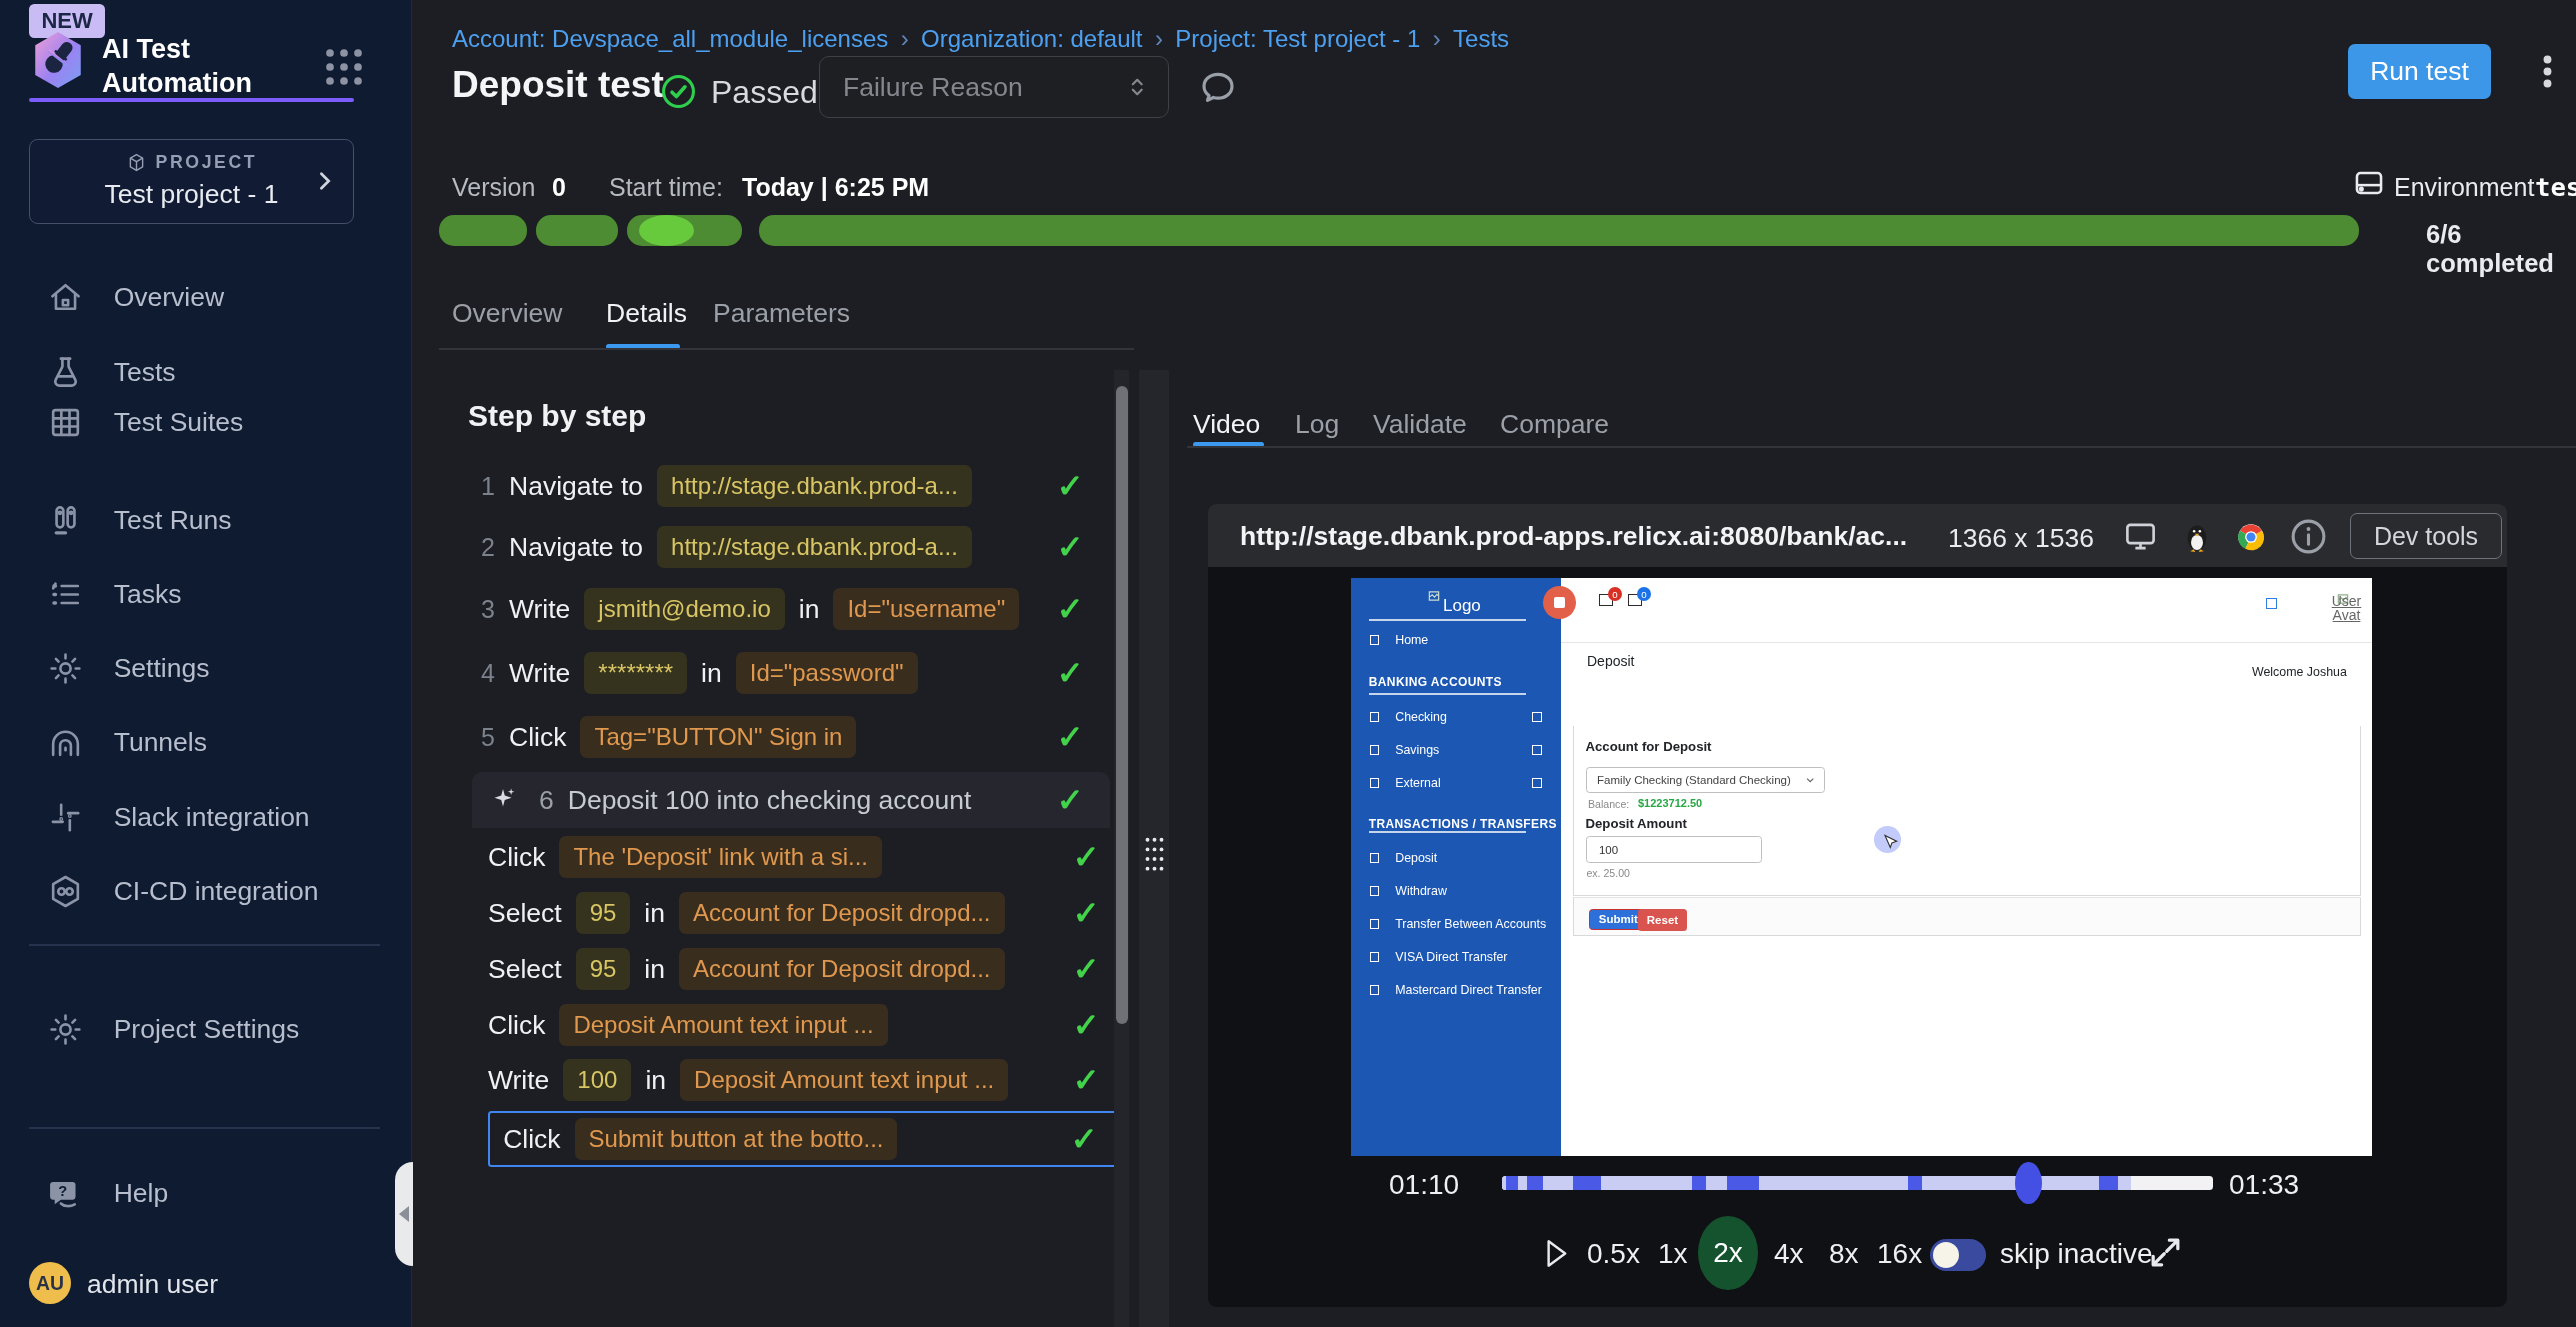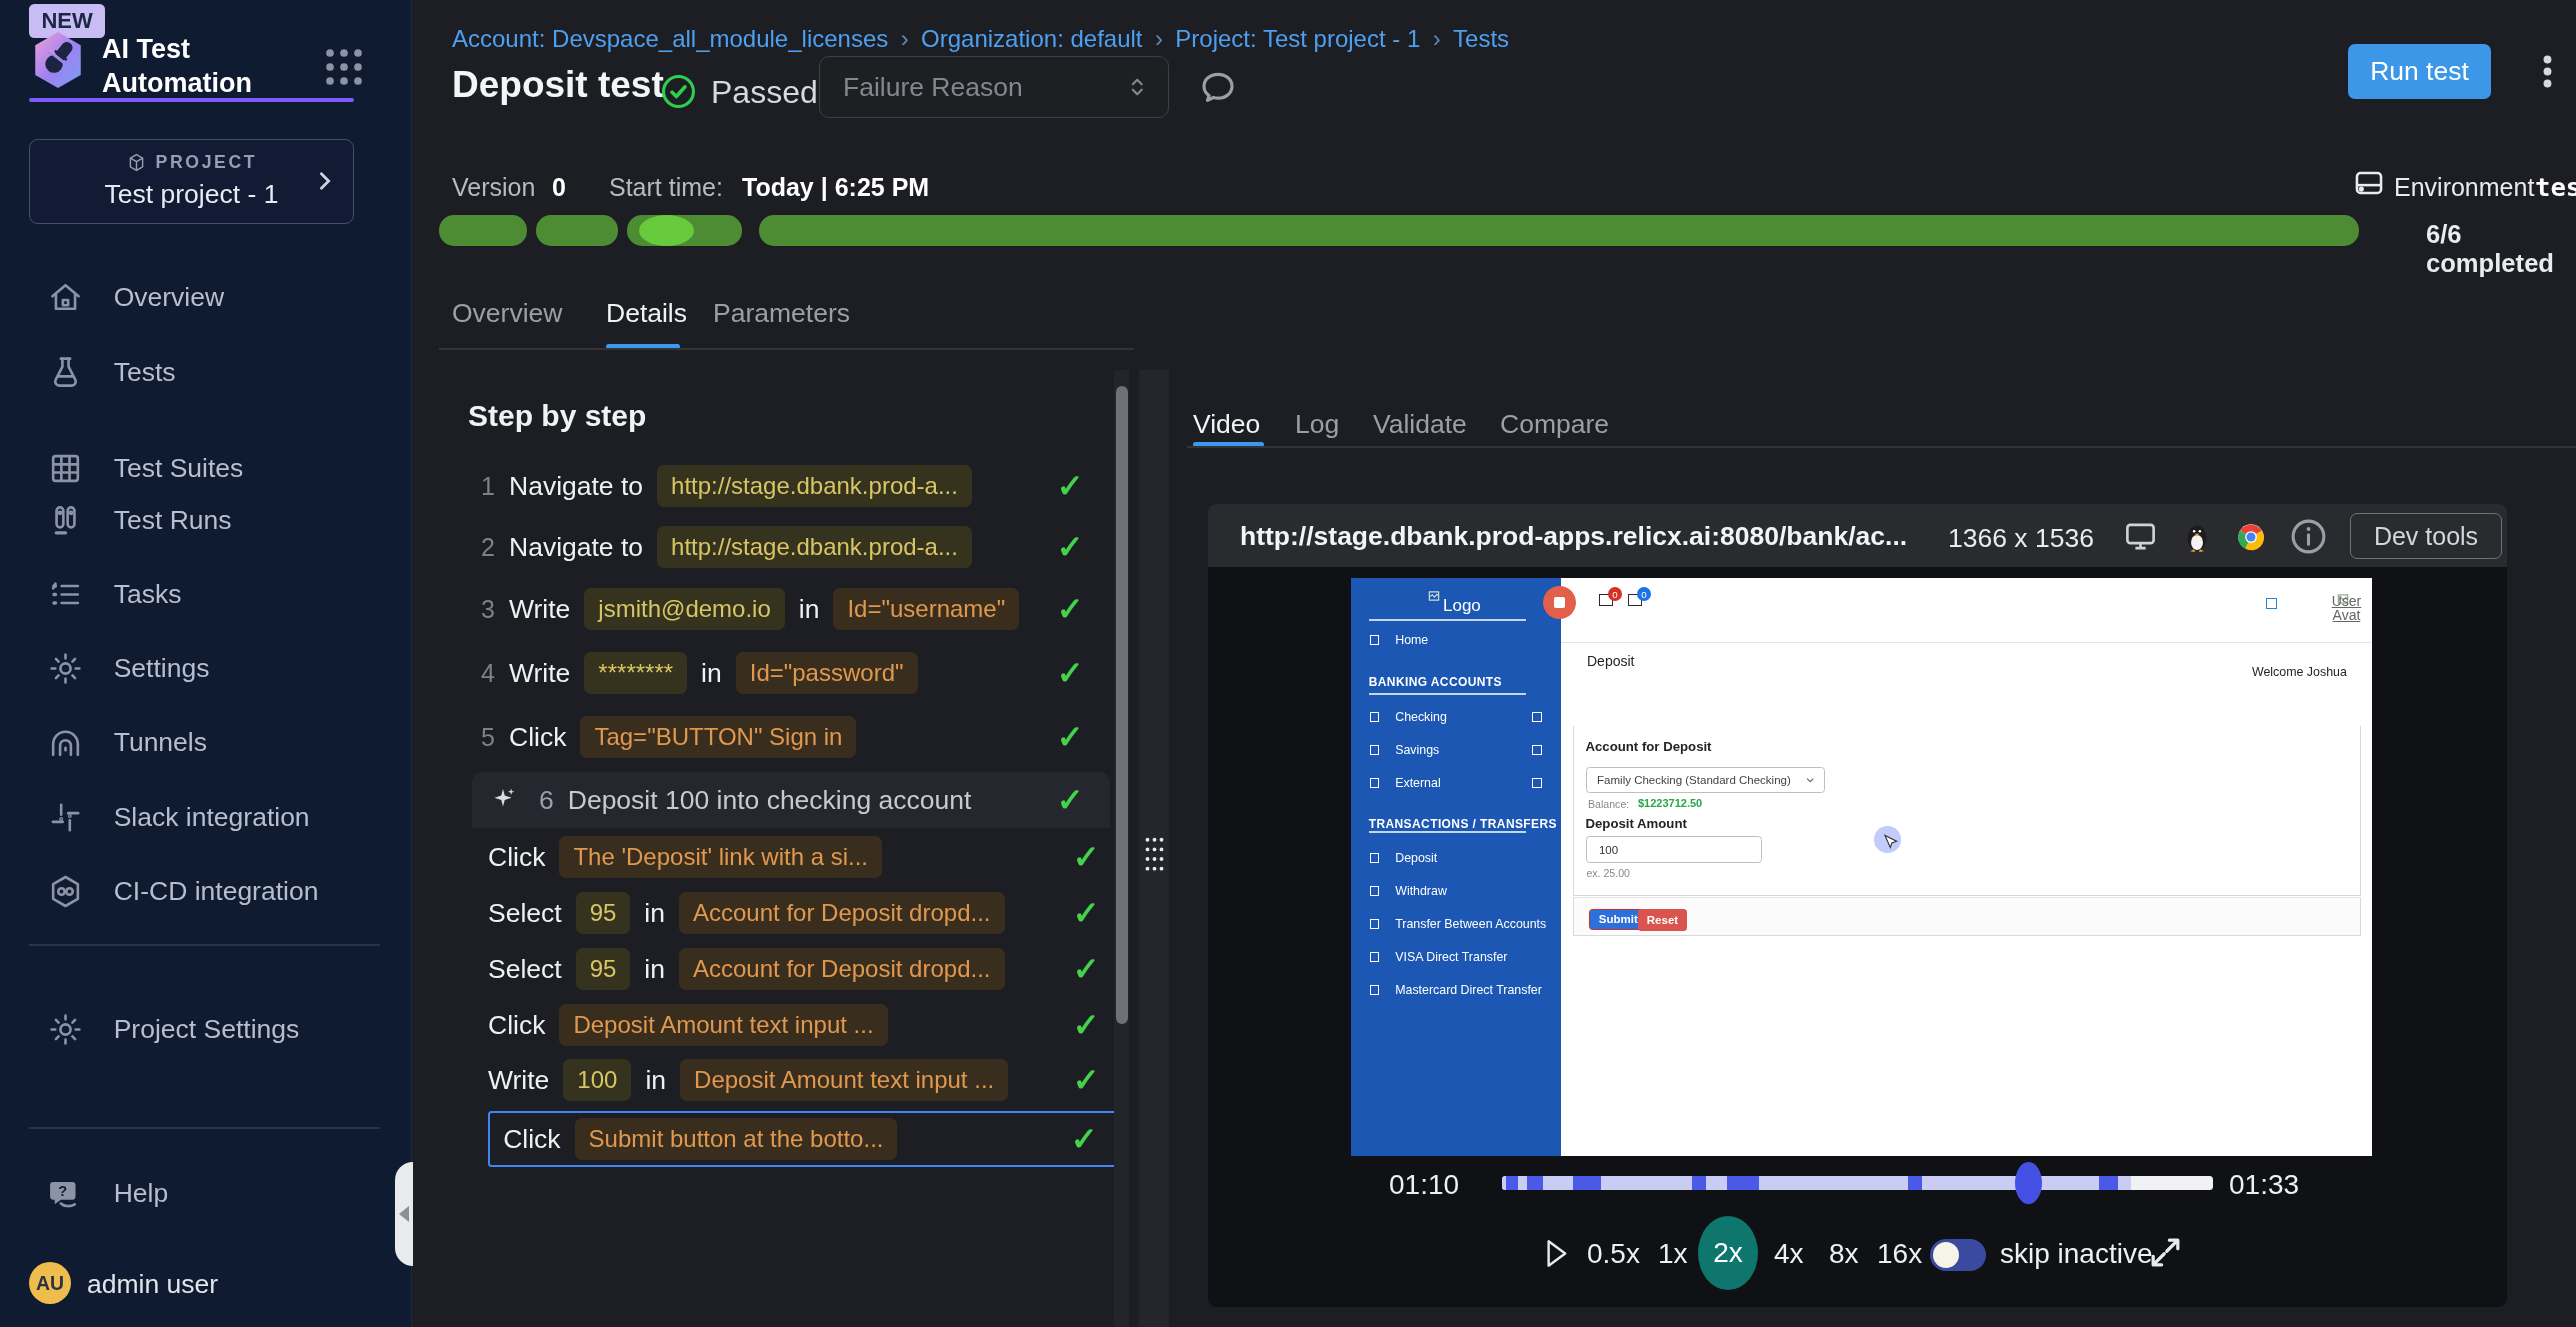--- a/index.html
+++ b/index.html
@@ -131,21 +131,21 @@
   #bank-avatar-alt{position:absolute;left:969px;top:16px;width:53px;font-size:14px;color:#666;text-align:center;line-height:14px;text-decoration:underline;}
   #bank-user-box{position:absolute;left:915px;top:20px;width:10.6px;height:10.6px;border:1.8px solid #2f7de1;box-sizing:border-box;}
 
   
   .time-label{position:absolute;top:1169px;font-size:28px;color:#eef0f2;}
   #track{position:absolute;left:1502px;top:1176px;width:711px;height:14px;background:#f2f2f5;border-radius:3.5px;}
   #track-played{position:absolute;left:0;top:0;height:14px;background:#c9cdf4;border-radius:3.5px 0 0 3.5px;}
   .marker{position:absolute;top:0;height:14px;background:#4a5ae6;}
   #thumb{position:absolute;left:513px;top:-14px;width:26.5px;height:42px;border-radius:50%;background:#4450e4;}
   .speed{position:absolute;top:1238px;font-size:28px;color:#eef0f2;cursor:pointer;}
-  #speed-active{position:absolute;left:1698px;top:1216px;width:60px;height:74px;border-radius:50%;background:#0f766e;
+  #speed-active{position:absolute;left:1698px;top:1216px;width:60px;height:74px;border-radius:50%;background:#14532d;
                 display:flex;align-items:center;justify-content:center;font-size:28px;color:#fff;cursor:pointer;}
   #skip-toggle{position:absolute;left:1930px;top:1239px;width:56px;height:32px;border-radius:16px;background:#3a4a9e;cursor:pointer;}
   #skip-knob{position:absolute;left:2.6px;top:2.6px;width:26.5px;height:26.5px;border-radius:50%;background:#f6f3e9;}
   #skip-label{position:absolute;left:2000px;top:1238px;font-size:28px;color:#eef0f2;}
 </style>
 </head>
 <body>
 
 <div id="page">
 
@@ -210,21 +210,21 @@
           <span class="nlabel">Overview</span>
         </div>
         <div class="nav-item" style="top: 335px;">
           <span class="nico"><svg viewBox="0 0 24 24" fill="none" stroke="#8b93a7" stroke-width="1.7" stroke-linecap="round" stroke-linejoin="round">
               <path d="M9 3h6"></path>
               <path d="M10 3v5.2L5.6 16.8a2.6 2.6 0 0 0 2.4 3.7h8a2.6 2.6 0 0 0 2.4-3.7L14 8.2V3"></path>
               <path d="M7.5 14.5h9"></path>
             </svg></span>
           <span class="nlabel">Tests</span>
         </div>
-        <div class="nav-item" style="top: 431px;">
+        <div class="nav-item" style="top: 385px;">
           <span class="nico"><svg viewBox="0 0 24 24" fill="none" stroke="#8b93a7" stroke-width="1.7" stroke-linecap="round" stroke-linejoin="round">
               <rect x="4" y="4" width="16" height="16" rx="1.5"></rect>
               <path d="M4 9.3h16M4 14.6h16M9.3 4v16M14.6 4v16"></path>
             </svg></span>
           <span class="nlabel">Test Suites</span>
         </div>
         <div class="nav-item" style="top: 483px;">
           <span class="nico"><svg viewBox="0 0 24 24" fill="none" stroke="#8b93a7" stroke-width="1.7" stroke-linecap="round" stroke-linejoin="round">
               <rect x="6.2" y="3.5" width="4.4" height="13" rx="2.2"></rect>
               <rect x="13.4" y="3.5" width="4.4" height="13" rx="2.2"></rect>

